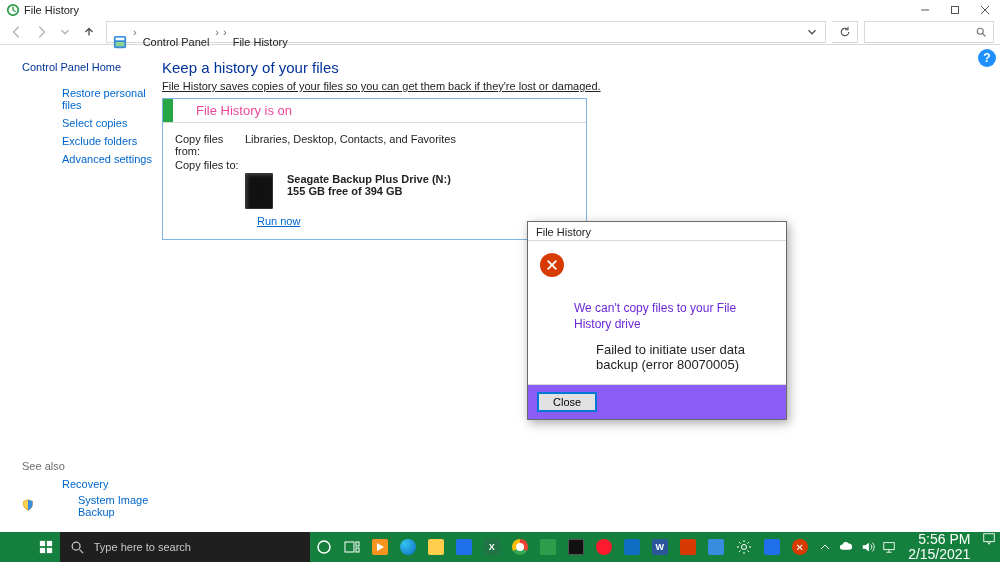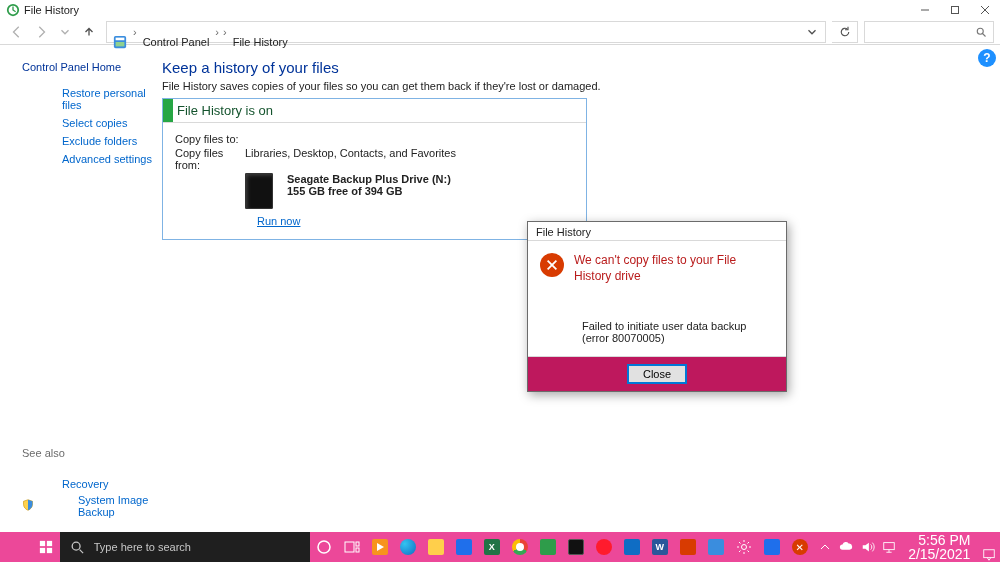--- a/index.html
+++ b/index.html
@@ -23,54 +23,54 @@
   .addr .right { margin-left: auto; display: flex; }
   .refresh { width: 26px; height: 22px; border: 1px solid #d9d9d9; border-left: none; display: flex; align-items: center; justify-content: center; color: #505050; }
   .searchbox { width: 130px; height: 22px; border: 1px solid #d9d9d9; margin-left: 4px; display: flex; align-items: center; justify-content: flex-end; padding-right: 6px; color: #777; }
 
   
   .body { display: flex; height: calc(562px - 19px - 26px - 30px); }
   .sidebar { width: 162px; padding: 16px 0 10px 22px; font-size: 11px; position: relative; }
   .sidebar .home { color: #003399; margin-bottom: 14px; }
   .sidebar .item { color: #0066cc; margin-bottom: 6px; cursor: pointer; padding-left: 40px; }
   .sidebar .seealso { position: absolute; bottom: 10px; left: 22px; right: 10px; }
-  .sidebar .seealso .hdr { color: #6b6b6b; margin-bottom: 19px; }
+  .sidebar .seealso .hdr { color: #6b6b6b; margin-bottom: 6px; }
   .sidebar .seealso .row { display: flex; align-items: center; gap: 4px; margin-bottom: 4px; }
 
   .main { flex: 1; padding: 14px 20px 0 0; position: relative; }
   .main h1 { color: #003399; font-weight: 400; font-size: 15px; margin-bottom: 4px; }
-  .main .sub { font-size: 11px; color: #222; margin-bottom: 6px; }
+  .main .sub { font-size: 11px; color: #222; margin-bottom: 6px; text-decoration: underline; }
   .statusbox { border: 1px solid #7fb3e4; width: 425px; }
   .statusbox .banner { background: #fff; display: flex; align-items: stretch; border-bottom: 1px solid #d9d9d9; }
   .statusbox .banner .stripe { width: 10px; background: #26a644; }
-  .statusbox .banner .txt { padding: 4px 4px; color: #14532d; font-size: 13px; }
+  .statusbox .banner .txt { padding: 4px 23px; color: #ec4899; font-size: 13px; }
   .statusbox .body2 { padding: 10px 12px 8px 12px; font-size: 11px; color: #222; }
   .kv { display: flex; margin-bottom: 2px; }
   .kv .k { width: 70px; }
   .drive { display: flex; margin-top: 2px; font-weight: bold; }
   .drive .img { width: 28px; height: 36px; background: #111; border-radius: 2px; margin: 0 14px 0 70px; box-shadow: inset 0 0 0 1px #333, inset 2px 2px 4px #444; }
   .drive .info { font-size: 11px; }
   .runnow { margin: 6px 0 4px 70px; color: #0066cc; text-decoration: underline; padding-left: 12px; }
 
   .helpbtn { position: absolute; right: 4px; top: 4px; width: 18px; height: 18px; border-radius: 50%; background: #1e90ff; color: #fff; font-size: 12px; display: flex; align-items: center; justify-content: center; font-weight: bold; }
 
   
   .overlay { position: absolute; left: 0; top: 0; right: 0; bottom: 0; pointer-events: none; }
   .dialog { position: absolute; left: 365px; top: 176px; width: 260px; background: #fff; border: 1px solid #6b6b6b; box-shadow: 2px 3px 10px rgba(0,0,0,0.35); pointer-events: auto; }
   .dialog .dtitle { padding: 4px 8px 2px 8px; font-size: 11px; color: #222; }
   .dialog .dline { border-top: 1px solid #d9d9d9; margin: 0 0 6px 0; }
   .dialog .dmain { display: flex; padding: 6px 12px 8px 12px; gap: 10px; }
   .dialog .erricon { width: 24px; height: 24px; border-radius: 50%; background: #d83b01; display: flex; align-items: center; justify-content: center; color: #fff; flex-shrink: 0; }
-  .dialog .msg { color: #b91c1c; font-size: 12px; line-height: 1.3; }
-  .dialog .detail { font-size: 11px; color: #222; padding: 2px 12px 12px 54px; margin-top: 26px; }
-  .dialog .btnrow { background: #be185d; padding: 8px 10px; display: flex; justify-content: center; border-top: 1px solid #d9d9d9; }
+  .dialog .msg { color: #6d28d9; font-size: 12px; line-height: 1.3; margin-top: 48px; }
+  .dialog .detail { font-size: 13px; color: #222; padding: 2px 12px 12px 68px; }
+  .dialog .btnrow { background: #8b5cf6; padding: 8px 10px; display: flex; justify-content: flex-start; border-top: 1px solid #d9d9d9; }
   .dialog .btn { padding: 2px 14px; font-size: 11px; background: #e1e1e1; border: 1px solid #0078d7; outline: 1px solid #0078d7; }
 
   
-  .taskbar { position: absolute; left: 0; bottom: 0; right: 0; height: 30px; background: #ec4899; display: flex; align-items: flex-end; color: #fff; font-size: 11px; padding-left: 32px; }
+  .taskbar { position: absolute; left: 0; bottom: 0; right: 0; height: 30px; background: #15803d; display: flex; align-items: flex-start; color: #fff; font-size: 11px; padding-left: 32px; }
   .taskbar .start { width: 36px; height: 30px; display: flex; align-items: center; justify-content: center; }
   .taskbar .search { flex: 0 0 250px; height: 30px; background: #1f1f1f; display: flex; align-items: center; padding: 0 10px; gap: 10px; color: #c7c7c7; }
   .taskbar .tray { display: flex; align-items: center; height: 30px; }
   .taskbar .ticon { width: 28px; height: 30px; display: flex; align-items: center; justify-content: center; }
   .taskbar .spacer2 { flex: 1; }
   .taskbar .clock { text-align: right; line-height: 1.05; font-size: 14px; padding: 0 8px; }
   .taskbar .notif { width: 28px; display: flex; align-items: center; justify-content: center; }
 
   .ico { width: 16px; height: 16px; display: inline-flex; align-items: center; justify-content: center; border-radius: 2px; }
 </style>
@@ -189,25 +189,25 @@
     <h1>Keep a history of your files</h1>
     <div class="sub">File History saves copies of your files so you can get them back if they're lost or damaged.</div>
 
     <div class="statusbox">
       <div class="banner">
         <div class="stripe"></div>
         <div class="txt">File History is on</div>
       </div>
       <div class="body2">
         <div class="kv">
-          <div class="k">Copy files to:</div>
-        </div>
-        <div class="kv">
           <div class="k">Copy files from:</div>
           <div>Libraries, Desktop, Contacts, and Favorites</div>
+        </div>
+        <div class="kv">
+          <div class="k">Copy files to:</div>
         </div>
         <div class="drive">
           <div class="img"></div>
           <div class="info">
             <div>Seagate Backup Plus Drive (N:)</div>
             <div>155 GB free of 394 GB</div>
           </div>
         </div>
         <div class="runnow">Run now</div>
       </div>

